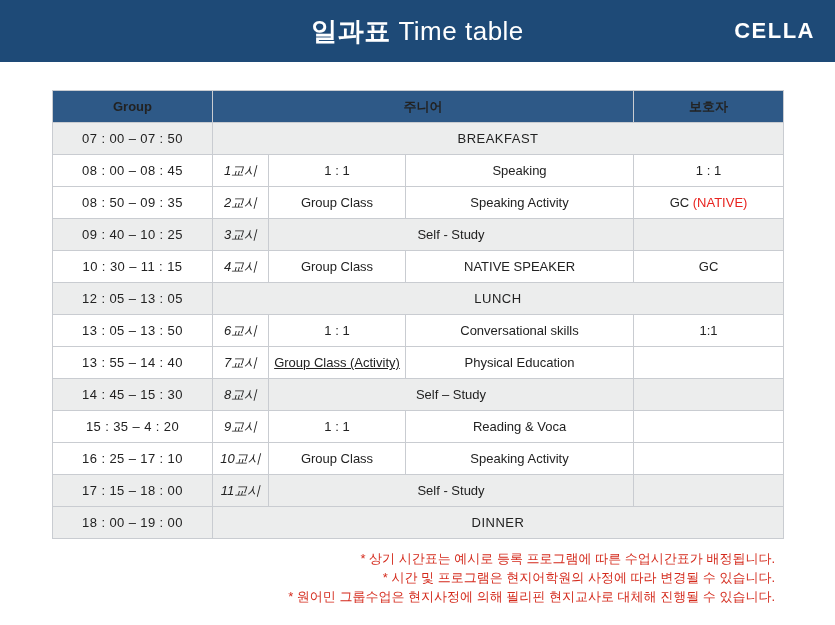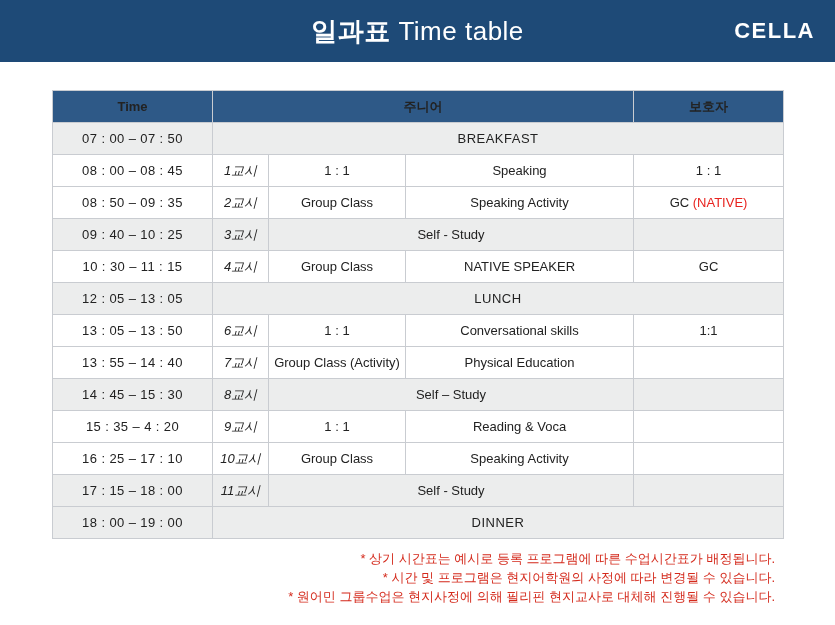--- a/index.html
+++ b/index.html
@@ -96,20 +96,21 @@
   }
   td.meal {
     font-size: 14px;
     letter-spacing: 0.5px;
   }
   td.red {
     color: #e8231f;
   }
   td.small {
     font-size: 10.5px;
+    text-decoration: underline;
   }
   td.blank {
     background: #ffffff;
   }
   .notes {
     margin-top: 10px;
     text-align: right;
     padding-right: 8px;
   }
   .notes div {
@@ -133,21 +134,21 @@
   <table class="timetable">
     <colgroup>
       <col class="col-time">
         <col class="col-period">
         <col class="col-a">
         <col class="col-b">
         <col class="col-guard">
     </colgroup>
     <thead>
       <tr>
-        <th>Time</th>
+        <th>Group</th>
         <th colspan="3">주니어</th>
         <th>보호자</th>
       </tr>
     </thead>
     <tbody>
         <tr class="shade">
           <td class="time">07 : 00 – 07 : 50</td>
           <td colspan="4" class="meal">BREAKFAST</td>
         </tr>
         <tr class="white">

